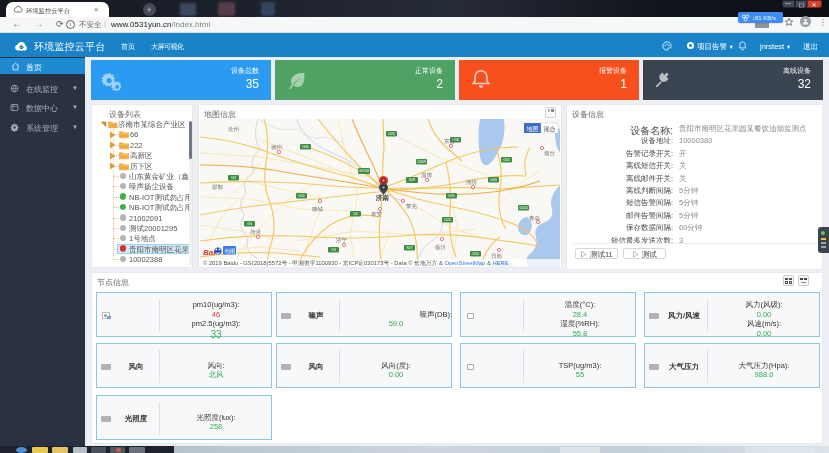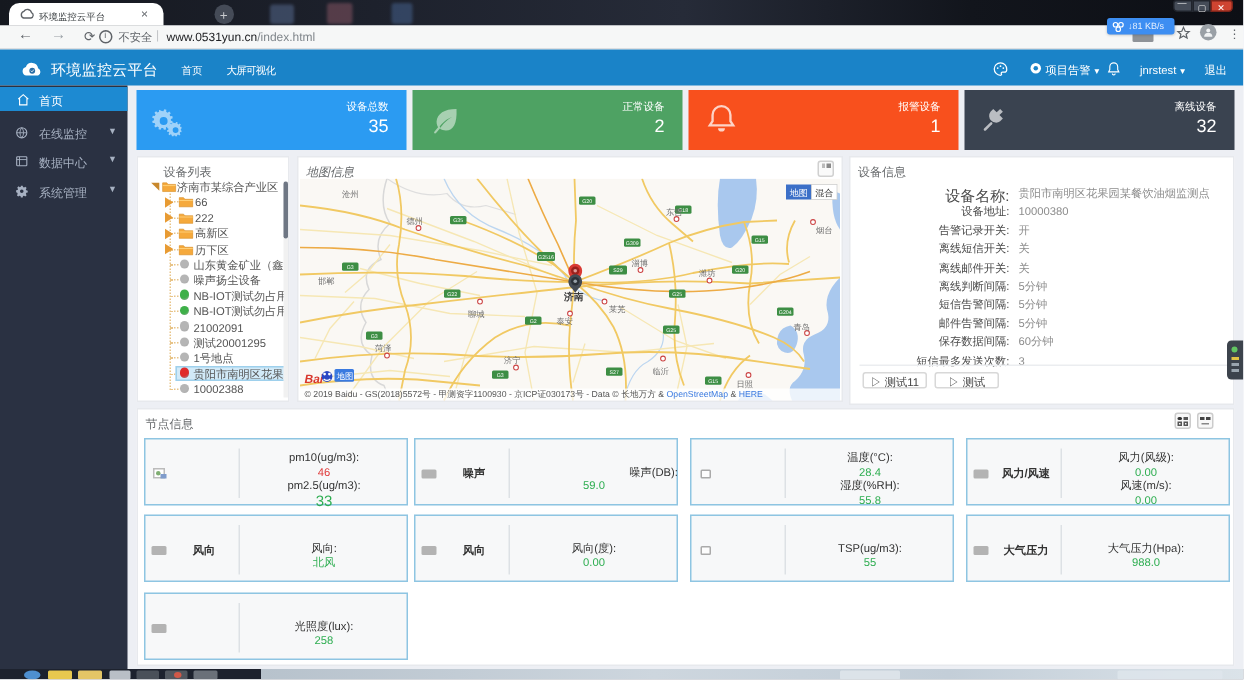--- a/index.html
+++ b/index.html
@@ -252,21 +252,21 @@
           <span style="position:absolute;left:37px;top:0.5px;">10002388</span>
         </div>
         <div style="position:absolute;left:96.5px;top:2px;width:3.5px;height:144px;background:#f1f1f1;"></div>
         <div style="position:absolute;left:96.5px;top:2px;width:3.5px;height:38px;background:#6f7784;border-radius:2px;"></div>
         <div style="position:absolute;left:3px;top:148px;width:93px;height:3px;background:#ececec;"></div>
         <div style="position:absolute;left:4px;top:147.5px;width:62px;height:3.5px;background:#4e545c;border-radius:2px;"></div>
       </div>
 </div>
 
 <div class="abs" style="left:198px;top:104px;width:364px;height:164px;background:#fff;border:1px solid #e7e9ed;">
-  <div style="position:absolute;left:5px;top:4px;font-style:italic;" class="hdr">地图信息</div>
+  <div style="position:absolute;left:5px;top:4px;" class="hdr">地图信息</div>
   <div style="position:absolute;right:5px;top:2px;width:11px;height:11px;border:1px solid #d0d0d0;border-radius:2px;background:#fafafa;"></div>
   <div style="position:absolute;right:7px;top:4px;width:3px;height:3px;background:#8a8a8a;"></div>
   <div style="position:absolute;right:11px;top:4px;width:2px;height:3px;background:#bbb;"></div>
   <div id="mapbox" style="position:absolute;left:1px;top:14px;width:360px;height:148px;overflow:hidden;">
   <svg width="360" height="148" viewBox="0 0 360 148">
     <rect width="360" height="148" fill="#faf8f4"></rect>
 
     <path d="M280 0 L304 0 Q306 14 301 27 Q295 41 288 46 Q282 48 280 38 Q277 16 280 0 Z" fill="#a9c8ee"></path>
     <path d="M355 8 L360 10 L360 34 Q354 26 355 8 Z" fill="#a9c8ee"></path>
     <path d="M360 66 Q348 78 352 90 Q354 100 343 104 Q333 108 336 118 Q338 128 330 135 Q324 139 328 148 L360 148 Z" fill="#a9c8ee"></path>
@@ -555,20 +555,21 @@
         </div>
         <div style="position:absolute;left:552px;top:70px;width:176px;height:45px;background:#f7f8f9;border:1px solid #8ec5e2;">
           <div style="position:absolute;left:4px;top:19.5px;width:10px;height:6.5px;background:#b3b3b3;border-radius:1px;"></div>
           <div style="position:absolute;left:18px;top:0;width:42px;height:45px;display:flex;align-items:center;justify-content:center;font-size:7.5px;color:#333;font-weight:bold;white-space:nowrap;">大气压力</div>
           <div style="position:absolute;left:62px;top:6px;width:1px;height:33px;background:#dde1e5;"></div>
           <div style="position:absolute;left:63px;top:16.5px;width:112px;text-align:center;font-size:7.5px;color:#333;">大气压力(Hpa):</div>
           <div style="position:absolute;left:63px;top:26.3px;width:112px;text-align:center;font-size:7.5px;color:#2fae52;">988.0</div>
         </div>
         <div style="position:absolute;left:4px;top:122px;width:176px;height:45px;background:#f7f8f9;border:1px solid #8ec5e2;">
           <div style="position:absolute;left:4px;top:19.5px;width:10px;height:6.5px;background:#b3b3b3;border-radius:1px;"></div>
+          <div style="position:absolute;left:18px;top:0;width:42px;height:45px;display:flex;align-items:center;justify-content:center;font-size:7.5px;color:#333;font-weight:bold;white-space:nowrap;">光照度</div>
           <div style="position:absolute;left:62px;top:6px;width:1px;height:33px;background:#dde1e5;"></div>
           <div style="position:absolute;left:63px;top:16.5px;width:112px;text-align:center;font-size:7.5px;color:#333;">光照度(lux):</div>
           <div style="position:absolute;left:63px;top:26.3px;width:112px;text-align:center;font-size:7.5px;color:#2fae52;">258</div>
         </div>
       </div>
 </div>
 
 <div class="abs" style="left:818px;top:227px;width:11px;height:26px;background:#3c434c;border-radius:3px 0 0 3px;"></div>
 <div class="abs" style="left:821px;top:231px;width:4px;height:4px;border-radius:50%;background:#62c462;"></div>
 <div class="abs" style="left:821px;top:238px;width:5px;height:1.5px;background:#e2c344;"></div>

